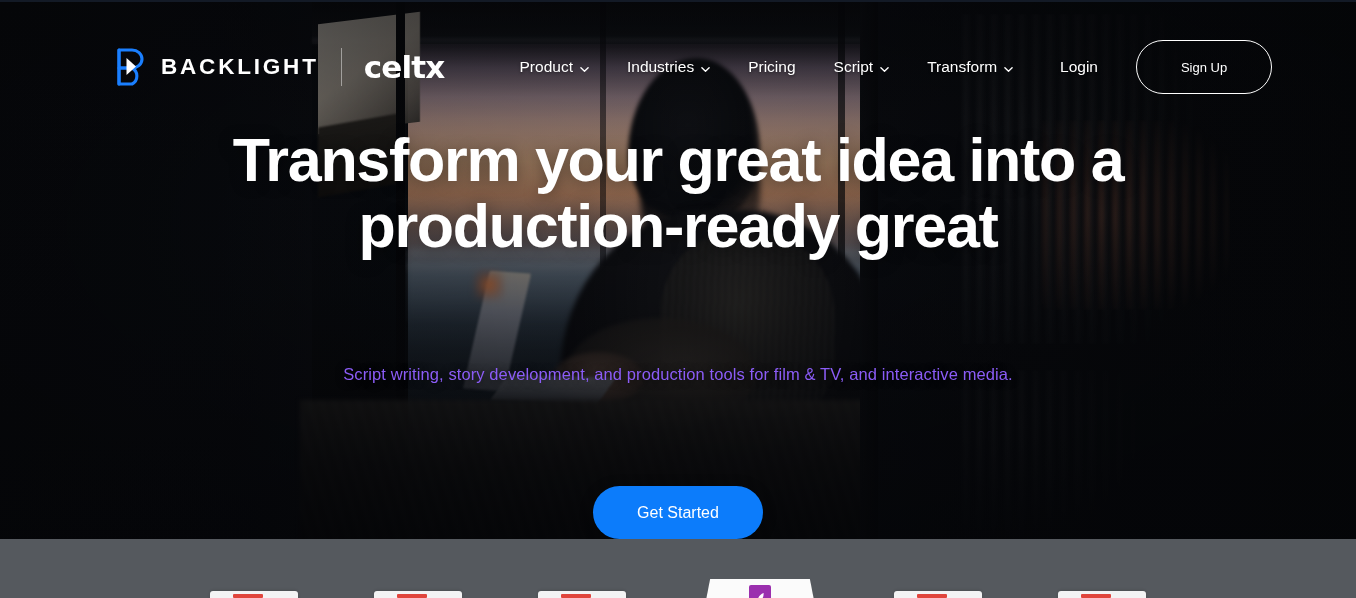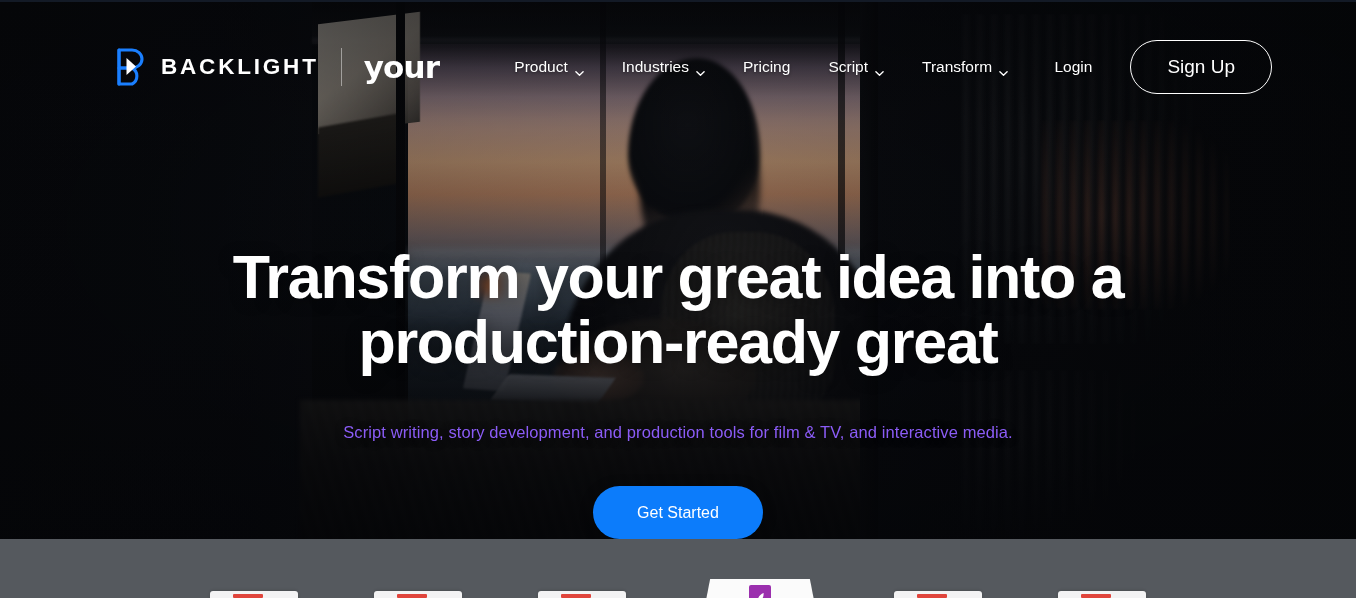--- a/index.html
+++ b/index.html
@@ -268,44 +268,44 @@
     width:1px; height:38px; background:rgba(255,255,255,.45);
     margin:0 22px;
   }
   .celtx-word {
     color:#fff; font-size:31px; font-weight:700; letter-spacing:-0.8px;
     line-height:1; white-space:nowrap; font-family:"DejaVu Sans", sans-serif;
   }
 
   .nav-links { display:flex; align-items:center; margin-left:56px; gap:0; }
   .nav-link {
-    display:flex; align-items:center; gap:7px;
+    display:flex; align-items:flex-start; gap:7px;
     color:#fff; font-size:15.5px; font-weight:400; white-space:nowrap;
     padding:0 19px; cursor:pointer; text-shadow:0 1px 3px rgba(0,0,0,.45);
   }
   .caret { width:9px; height:9px; flex:none; display:block; margin-top:2px; }
 
   .nav-right { margin-left:auto; display:flex; align-items:center; gap:16px; }
   .login-link {
     color:#fff; font-size:15.5px; padding:0 22px; cursor:pointer; white-space:nowrap;
     text-shadow:0 1px 3px rgba(0,0,0,.5);
   }
   .signup-btn {
     border:1.6px solid #fff; border-radius:34px;
-    color:#fff; font-size:19px; background:transparent;
+    color:#fff; font-size:13px; background:transparent;
     padding:0 36px; height:54px; display:flex; align-items:center;
     justify-content:center; cursor:pointer; white-space:nowrap;
     min-width:136px;
   }
 
   
   .hero-copy {
     position:absolute; left:0; top:0; width:100%; height:539px;
     display:flex; flex-direction:column; align-items:center;
-    justify-content:flex-end; padding-top:128px; z-index:15;
+    justify-content:space-between; padding-top:128px; z-index:15;
   }
   .headline {
     color:#fff; font-size:61px; font-weight:700; line-height:1.08;
     text-align:center; letter-spacing:-1.3px; max-width:950px;
     text-shadow:0 2px 16px rgba(0,0,0,.42);
     font-family:"Liberation Sans", sans-serif;
   }
   .subhead {
     color:#8b5cf6; font-size:16.5px; font-weight:400; line-height:1.5;
     text-align:center; margin-top:44px; letter-spacing:.1px;
@@ -405,21 +405,21 @@
             <svg viewBox="0 0 32 38" width="32" height="38" aria-hidden="true">
               <path d="M3 2 H16 a10 9 0 0 1 0 18 H3 Z" fill="none" stroke="#1a7fff" stroke-width="3.1" stroke-linejoin="round"></path>
               <path d="M3 20 H16 a9 9 0 0 1 0 16 H3 Z" fill="none" stroke="#1a7fff" stroke-width="3.1" stroke-linejoin="round"></path>
               <path d="M3 2 V36" fill="none" stroke="#1a7fff" stroke-width="3.1" stroke-linecap="round"></path>
               <path d="M10.5 10 L20 18.6 L10.5 27 Z" fill="#fff"></path>
             </svg>
           </span>
           <span class="bl-word">BACKLIGHT</span>
         </a>
         <span class="brand-div"></span>
-        <a class="celtx-word">your</a>
+        <a class="celtx-word">celtx</a>
       </div>
 
       <nav class="nav-links">
         <div class="nav-link">
           <span>Product</span>
           <span class="caret">
             <svg viewBox="0 0 10 10" width="9" height="9">
                 <path d="M1 3 L5 7 L9 3" fill="none" stroke="#fff" stroke-width="1.5" stroke-linecap="round" stroke-linejoin="round"></path>
               </svg>
           </span>

